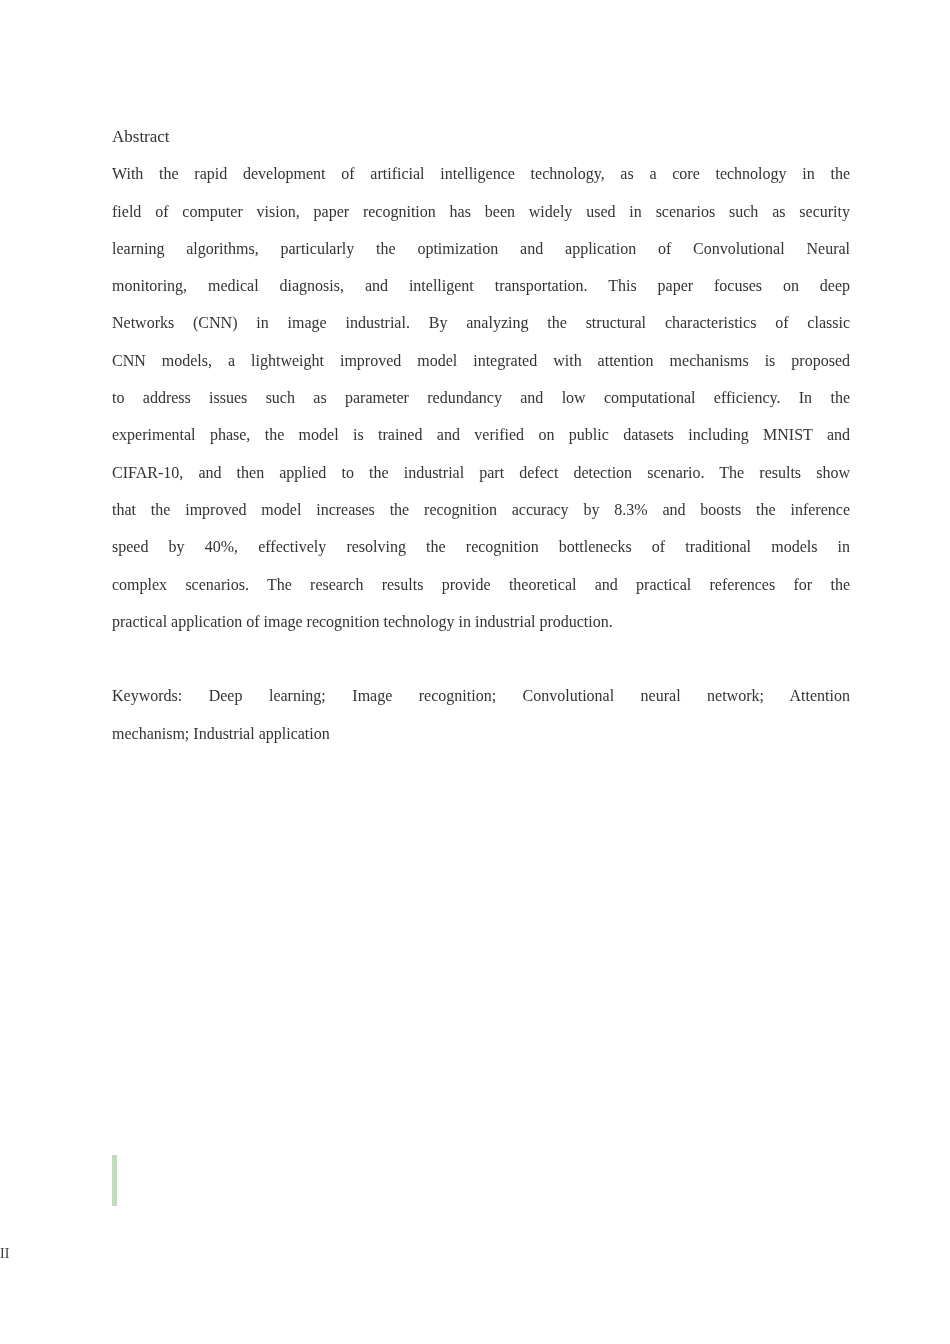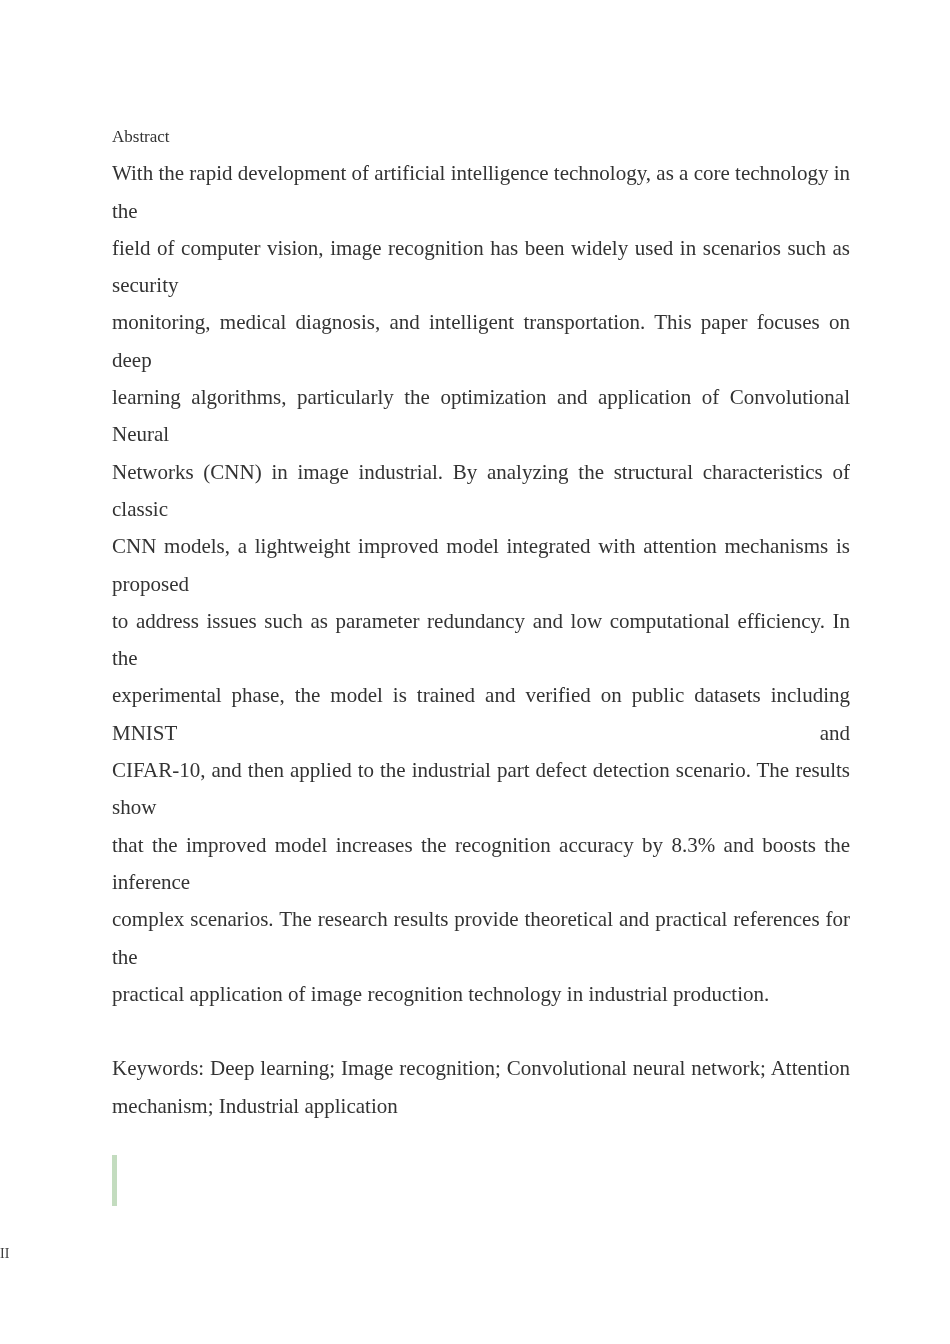--- a/index.html
+++ b/index.html
@@ -45,21 +45,21 @@
     color: #333333;
     margin: 0;
     
   }
 
   
   .ln {
     display: block;
     text-align: justify;
     text-align-last: justify;
-    font-size: 21px;
+    font-size: 16px;
     line-height: 37.3px;
     color: #333333;
     white-space: pre-wrap;
   }
   .ln.last {
     text-align: left;
     text-align-last: left;
   }
 
   .gap {
@@ -94,29 +94,30 @@
 <body>
 
 <div class="page">
 
   <div class="content">
 
     <div class="heading">Abstract</div>
 
     <div class="body-para">
       <span class="ln">With the rapid development of artificial intelligence technology, as a core technology in the</span>
-      <span class="ln">field of computer vision, image recognition has been widely used in scenarios such as security</span>
+      <span class="ln">field of computer vision, paper recognition has been widely used in scenarios such as security</span>
+      <span class="ln">learning algorithms, particularly the optimization and application of Convolutional Neural</span>
       <span class="ln">monitoring, medical diagnosis, and intelligent transportation. This paper focuses on deep</span>
-      <span class="ln">learning algorithms, particularly the optimization and application of Convolutional Neural</span>
       <span class="ln">Networks (CNN) in image industrial. By analyzing the structural characteristics of classic</span>
       <span class="ln">CNN models, a lightweight improved model integrated with attention mechanisms is proposed</span>
       <span class="ln">to address issues such as parameter redundancy and low computational efficiency. In the</span>
       <span class="ln">experimental phase, the model is trained and verified on public datasets including MNIST and</span>
       <span class="ln">CIFAR-10, and then applied to the industrial part defect detection scenario. The results show</span>
       <span class="ln">that the improved model increases the recognition accuracy by 8.3% and boosts the inference</span>
+      <span class="ln">speed by 40%, effectively resolving the recognition bottlenecks of traditional models in</span>
       <span class="ln">complex scenarios. The research results provide theoretical and practical references for the</span>
       <span class="ln last">practical application of image recognition technology in industrial production.</span>
     </div>
 
     <span class="gap"></span>
 
     <div class="body-para">
       <span class="ln">Keywords: Deep learning; Image recognition; Convolutional neural network; Attention</span>
       <span class="ln last">mechanism; Industrial application</span>
     </div>

